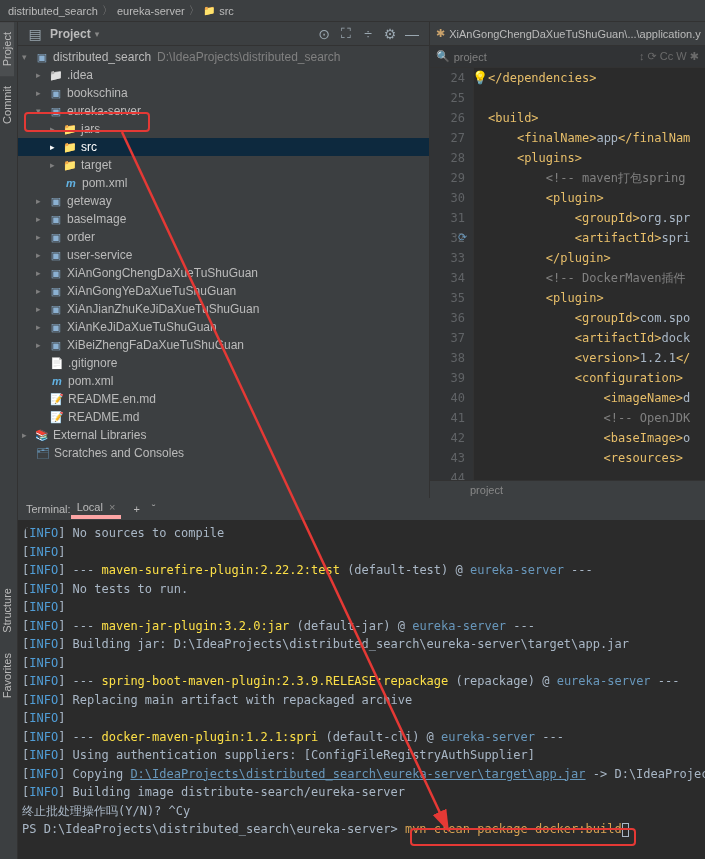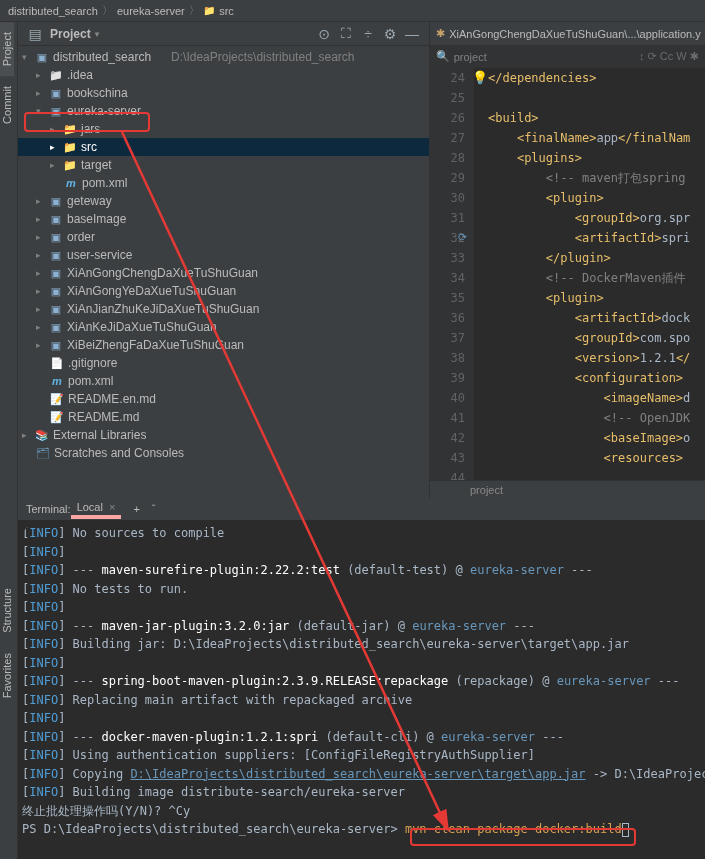--- a/index.html
+++ b/index.html
@@ -220,21 +220,21 @@
   font-family: "Consolas", monospace;
   font-size: 12px;
   padding: 4px 4px;
   color: #a9b7c6;
   line-height: 18.5px;
   overflow: hidden;
   border-radius: 28px;
 }
 .term-body div { white-space: pre; }
 .info-tag { color: #509dd6; }
-.mvn-plugin { color: #ffffff; }
+.mvn-plugin { color: #fde047; }
 .mvn-proj { color: #6897bb; }
 .mvn-link { color: #6897bb; text-decoration: underline; }
 .cmd { color: #d7a252; }
 .cursor-box { display: inline-block; border: 1px solid #a9b7c6; width: 7px; height: 14px; vertical-align: middle; }
 .left-stripe2 {
   position: absolute;
   left: 0;
   top: 498px;
   width: 18px;
   height: 361px;
@@ -276,21 +276,21 @@
     <span class="tool-icon">⛶</span>
     <span class="tool-icon">÷</span>
     <span class="tool-icon">⚙</span>
     <span class="tool-icon">—</span>
   </div>
   <div class="tree">
     <div class="tree-row">
       <span class="arrow">▾</span>
       <span class="folder-icon" style="color:#8bb0d1">▣</span>
       <span>distributed_search</span>
-      <span class="dim" style="margin-left:20px">D:\IdeaProjects\distributed_search</span>
+      <span class="dim" style="margin-left:6px">D:\IdeaProjects\distributed_search</span>
     </div>
     <div class="tree-row">
         <span class="indent" style="width:14px"></span>
         <span class="arrow">▸</span>
         <span class="folder-icon" style="filter:grayscale(1)">📁</span>
         <span>.idea</span>
       </div>
     <div class="tree-row">
         <span class="indent" style="width:14px"></span>
         <span class="arrow">▸</span>
@@ -455,22 +455,22 @@
         <div class="line"><span class="tag">&lt;</span><span class="tag">build</span><span class="tag">&gt;</span></div>
         <div class="line">    <span class="tag">&lt;</span><span class="tag">finalName</span><span class="tag">&gt;</span>app<span class="tag">&lt;/</span><span class="tag">finalNam</span></div>
         <div class="line">    <span class="tag">&lt;</span><span class="tag">plugins</span><span class="tag">&gt;</span></div>
         <div class="line"><span class="comment">        &lt;!-- maven打包spring</span></div>
         <div class="line">        <span class="tag">&lt;</span><span class="tag">plugin</span><span class="tag">&gt;</span></div>
         <div class="line">            <span class="tag">&lt;</span><span class="tag">groupId</span><span class="tag">&gt;</span>org.spr</div>
         <div class="line" style="position: relative;">            <span class="tag">&lt;</span><span class="tag">artifactId</span><span class="tag">&gt;</span>spri<span class="gutter-icon">⟳</span></div>
         <div class="line">        <span class="tag">&lt;/</span><span class="tag">plugin</span><span class="tag">&gt;</span></div>
         <div class="line"><span class="comment">        &lt;!-- DockerMaven插件</span></div>
         <div class="line">        <span class="tag">&lt;</span><span class="tag">plugin</span><span class="tag">&gt;</span></div>
+        <div class="line">            <span class="tag">&lt;</span><span class="tag">groupId</span><span class="tag">&gt;</span>com.spo</div>
         <div class="line">            <span class="tag">&lt;</span><span class="tag">artifactId</span><span class="tag">&gt;</span>dock</div>
-        <div class="line">            <span class="tag">&lt;</span><span class="tag">groupId</span><span class="tag">&gt;</span>com.spo</div>
         <div class="line">            <span class="tag">&lt;</span><span class="tag">version</span><span class="tag">&gt;</span>1.2.1<span class="tag">&lt;/</span></div>
         <div class="line">            <span class="tag">&lt;</span><span class="tag">configuration</span><span class="tag">&gt;</span></div>
         <div class="line">                <span class="tag">&lt;</span><span class="tag">imageName</span><span class="tag">&gt;</span>d</div>
         <div class="line"><span class="comment">                &lt;!-- OpenJDK</span></div>
         <div class="line">                <span class="tag">&lt;</span><span class="tag">baseImage</span><span class="tag">&gt;</span>o</div>
         <div class="line">                <span class="tag">&lt;</span><span class="tag">resources</span><span class="tag">&gt;</span></div>
       </div>
   </div>
   <div class="breadcrumb-bottom">
     <span>project</span>

